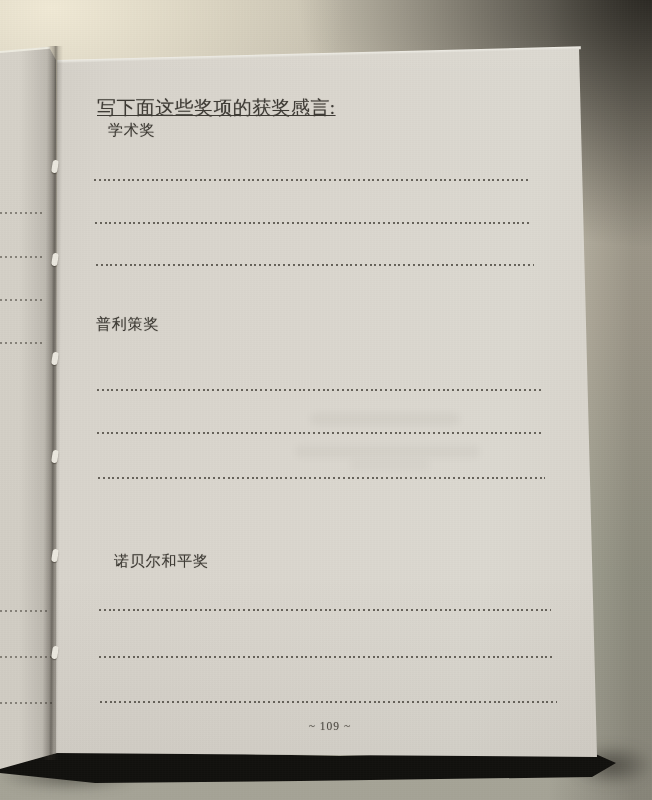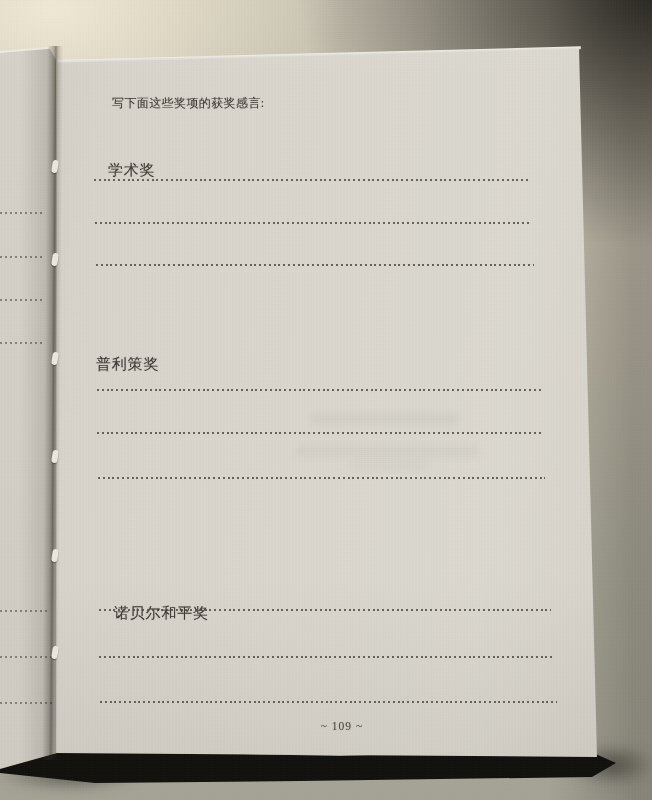--- a/index.html
+++ b/index.html
@@ -80,46 +80,45 @@
     background:#eae7de;border-radius:3px;
     box-shadow:0 1px 1px rgba(60,55,45,.55);
     transform:rotate(9deg);
   }
   .stitch.k1{top:160px}.stitch.k2{top:253px}.stitch.k3{top:352px}
   .stitch.k4{top:450px}.stitch.k5{top:549px}.stitch.k6{top:646px}
   
   .page-content{position:absolute;inset:0;z-index:8;color:#3e3b35;}
   .page-content > div{position:absolute;}
   .instruction{
-    left:112px;top:95px;font-size:12px;letter-spacing:.4px;
-    text-shadow:0 0 1px rgba(62,58,52,.35);white-space:nowrap;
+    left:97px;top:95px;font-size:19px;letter-spacing:.4px;
+    text-shadow:0 0 1px rgba(62,58,52,.35);white-space:nowrap;text-decoration:underline;
   }
   .award-title{
     font-size:15px;letter-spacing:.8px;white-space:nowrap;
     text-shadow:0 0 1px rgba(62,58,52,.35);
-    margin-top:40px;
   }
   .t0{left:108px;top:121px}
   .t1{left:96px;top:315px}
-  .t2{left:114px;top:564px}
+  .t2{left:114px;top:552px}
   .rule{
     position:absolute;height:2px;opacity:.78;
     background-image:repeating-linear-gradient(90deg,#46423a 0 2px,rgba(0,0,0,0) 2px 4.8px);
   }
   .sec0 .rule:nth-child(1){top:179px;left:94px;width:435px}
   .sec0 .rule:nth-child(2){top:222px;left:95px;width:437px}
   .sec0 .rule:nth-child(3){top:264px;left:96px;width:438px}
   .sec1 .rule:nth-child(1){top:389px;left:97px;width:444px}
   .sec1 .rule:nth-child(2){top:432px;left:97px;width:446px}
   .sec1 .rule:nth-child(3){top:477px;left:98px;width:447px}
   .sec2 .rule:nth-child(1){top:609px;left:99px;width:452px}
   .sec2 .rule:nth-child(2){top:656px;left:99px;width:455px}
   .sec2 .rule:nth-child(3){top:701px;left:100px;width:457px}
   .page-number{
-    left:312px;top:720px;width:60px;text-align:center;
+    left:300px;top:720px;width:60px;text-align:center;
     font-size:11.5px;letter-spacing:1px;color:#4e4a43;
     text-shadow:0 0 1px rgba(70,66,60,.3);white-space:nowrap;
   }
   
   .ghost{position:absolute;background:#6a655c;border-radius:6px;filter:blur(3px);}
   .g1{left:310px;top:413px;width:150px;height:12px;opacity:.06}
   .g2{left:295px;top:445px;width:185px;height:13px;opacity:.05}
   .g3{left:350px;top:460px;width:80px;height:10px;opacity:.04}
   
   .grain{

